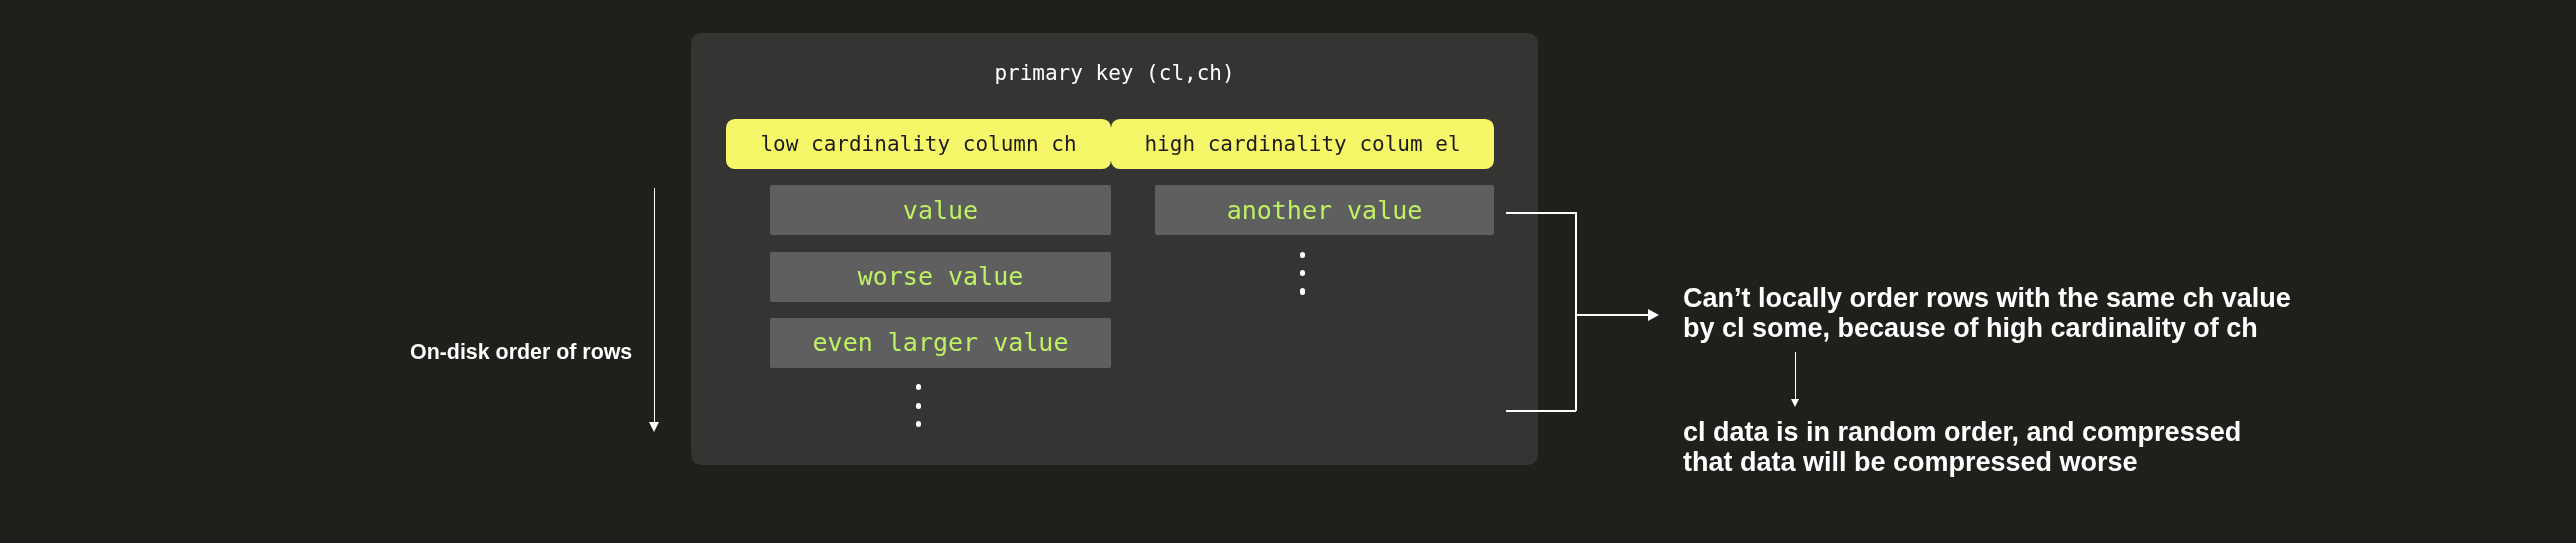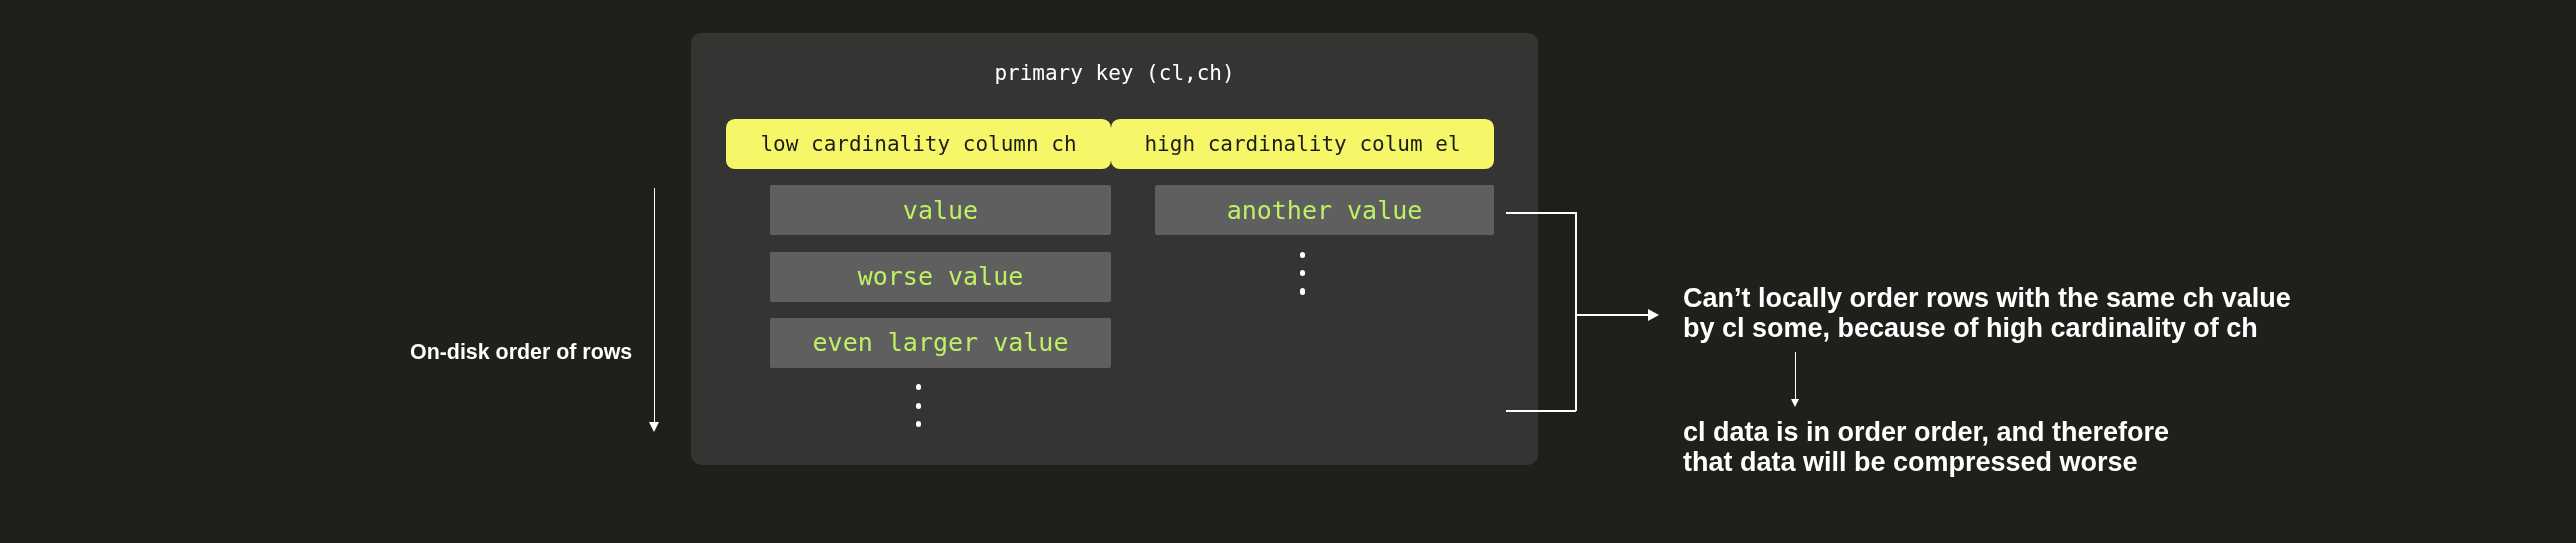--- a/index.html
+++ b/index.html
@@ -167,18 +167,18 @@
 
   <div class="note note-1">
     <div>Can’t locally order rows with the same ch value</div>
     <div>by cl some, because of high cardinality of ch</div>
   </div>
 
   <div class="line down-arrow-line"></div>
   <div class="down-arrow-head"></div>
 
   <div class="note note-2">
-    <div>cl data is in order order, and therefore</div>
+    <div>cl data is in random order, and compressed</div>
     <div>that data will be compressed worse</div>
   </div>
 
 </div>
 
 
 </body></html>

